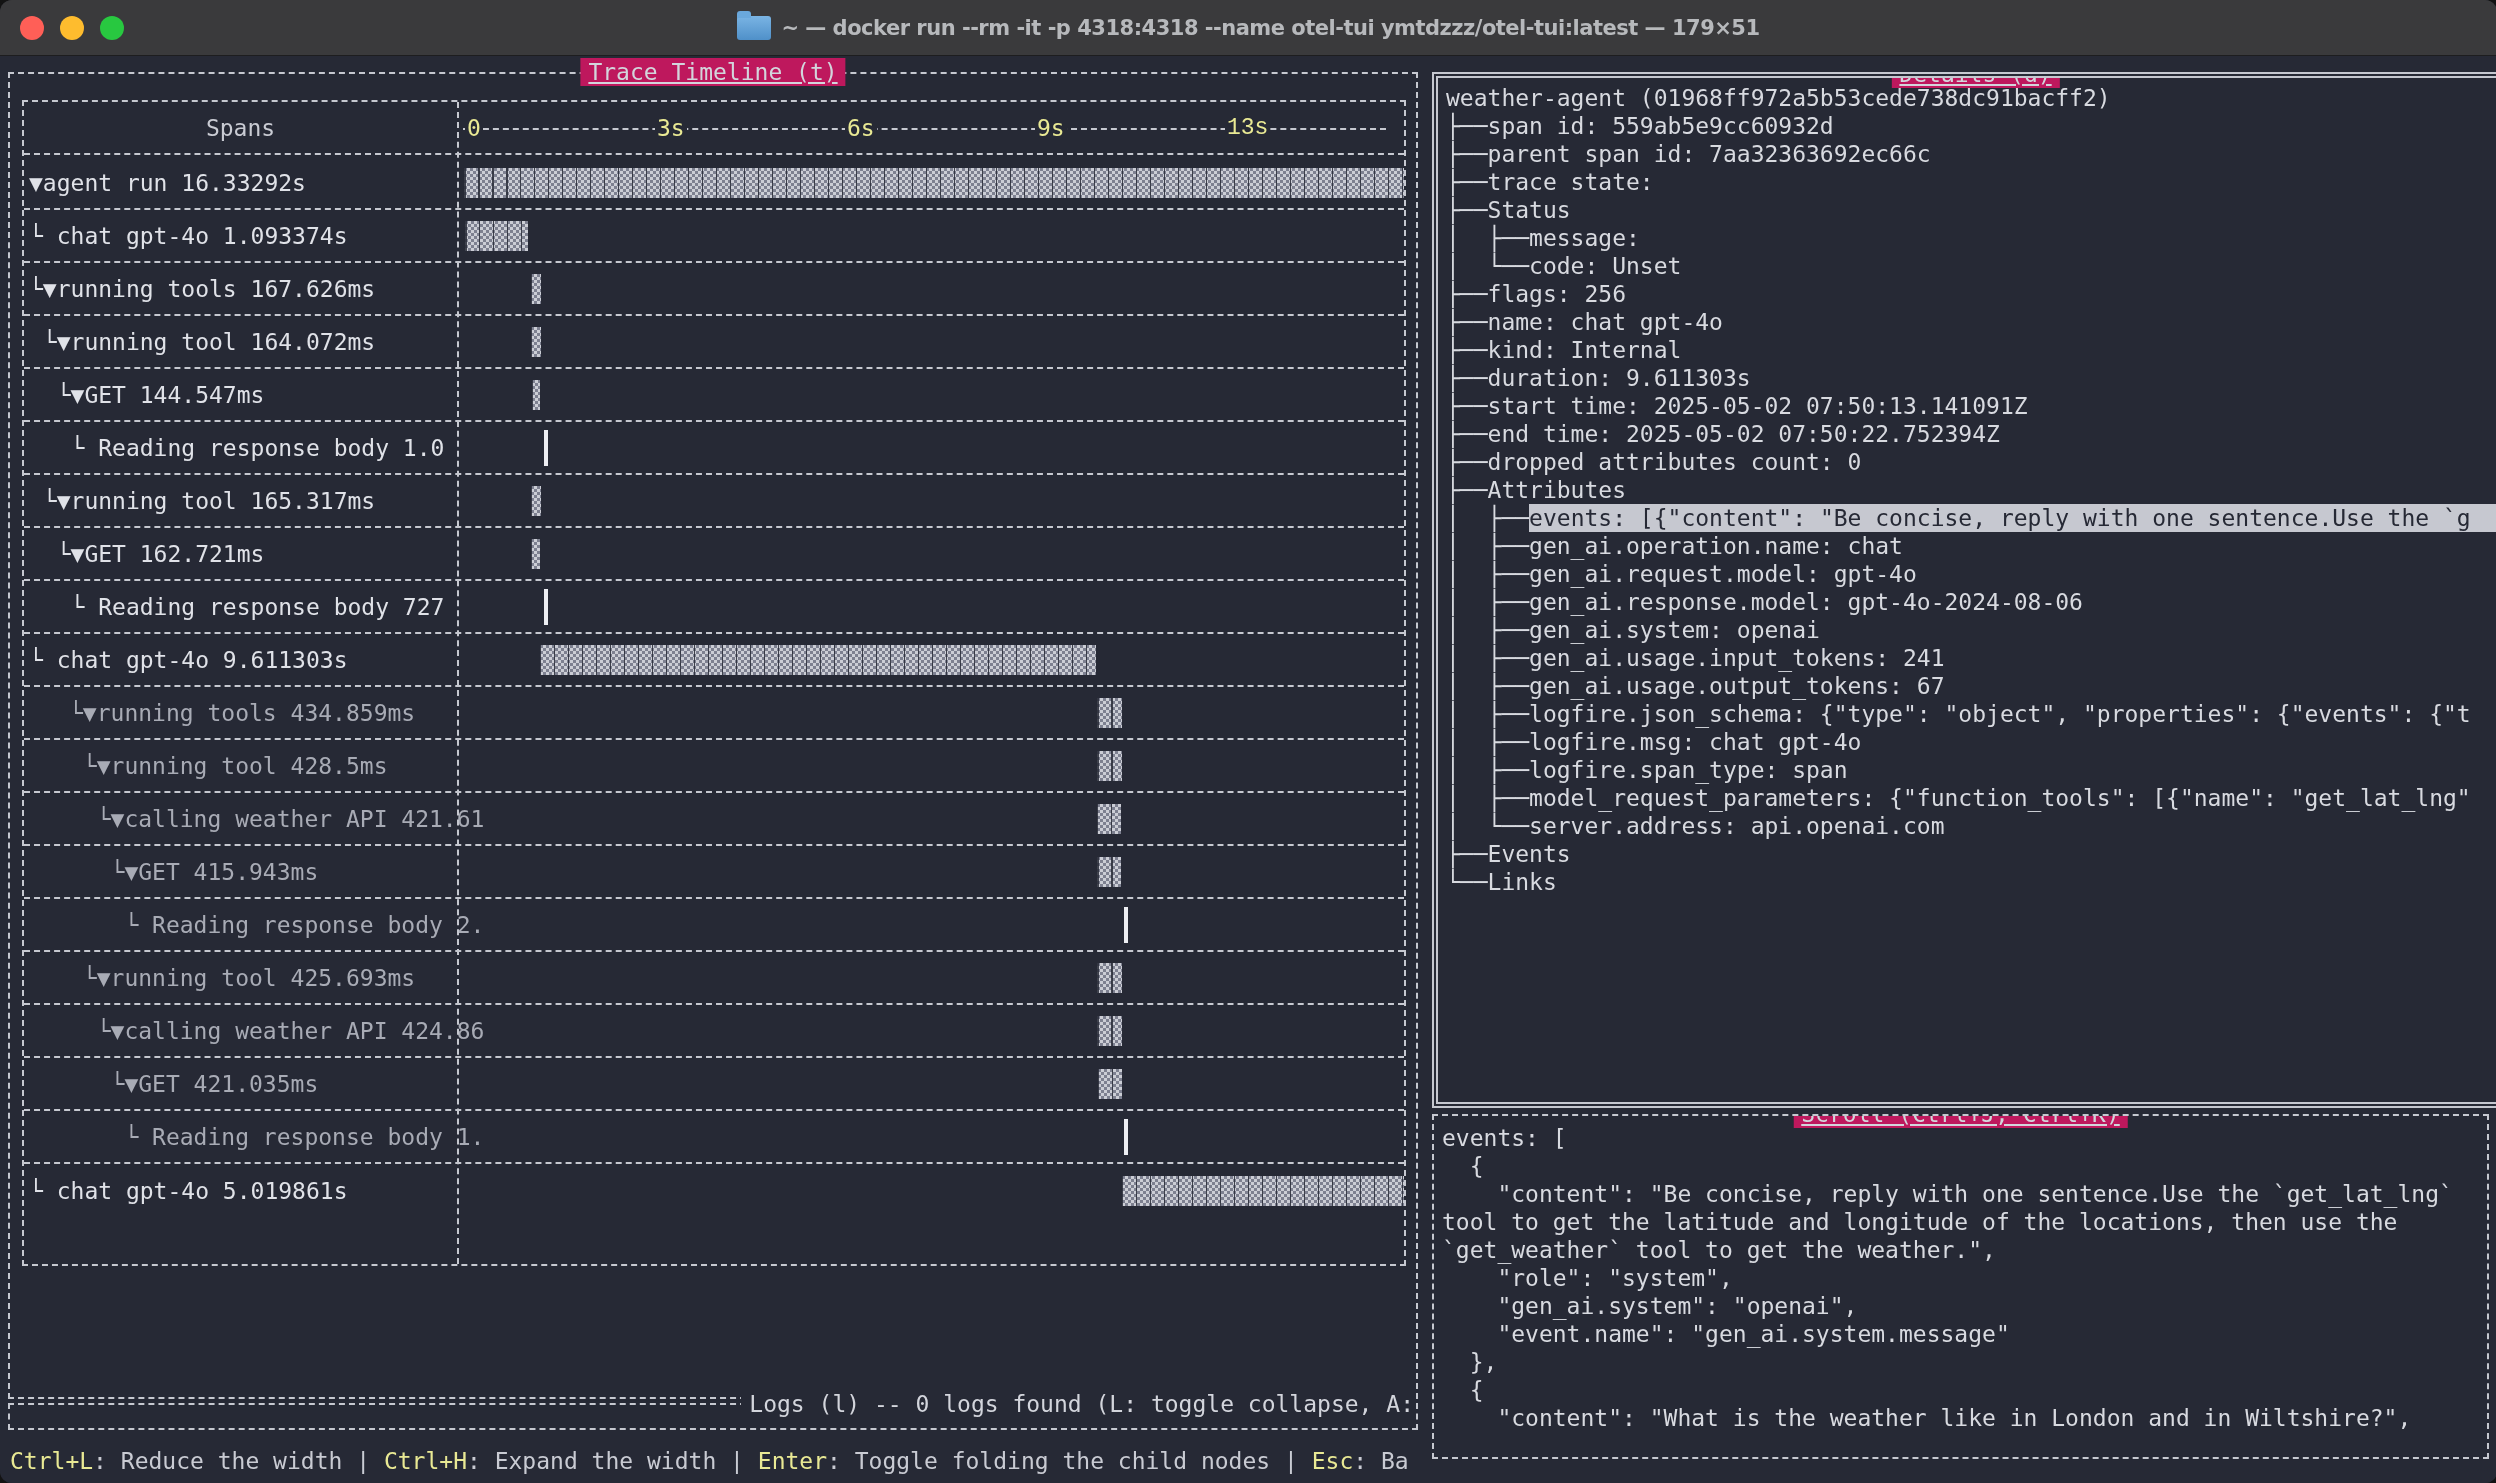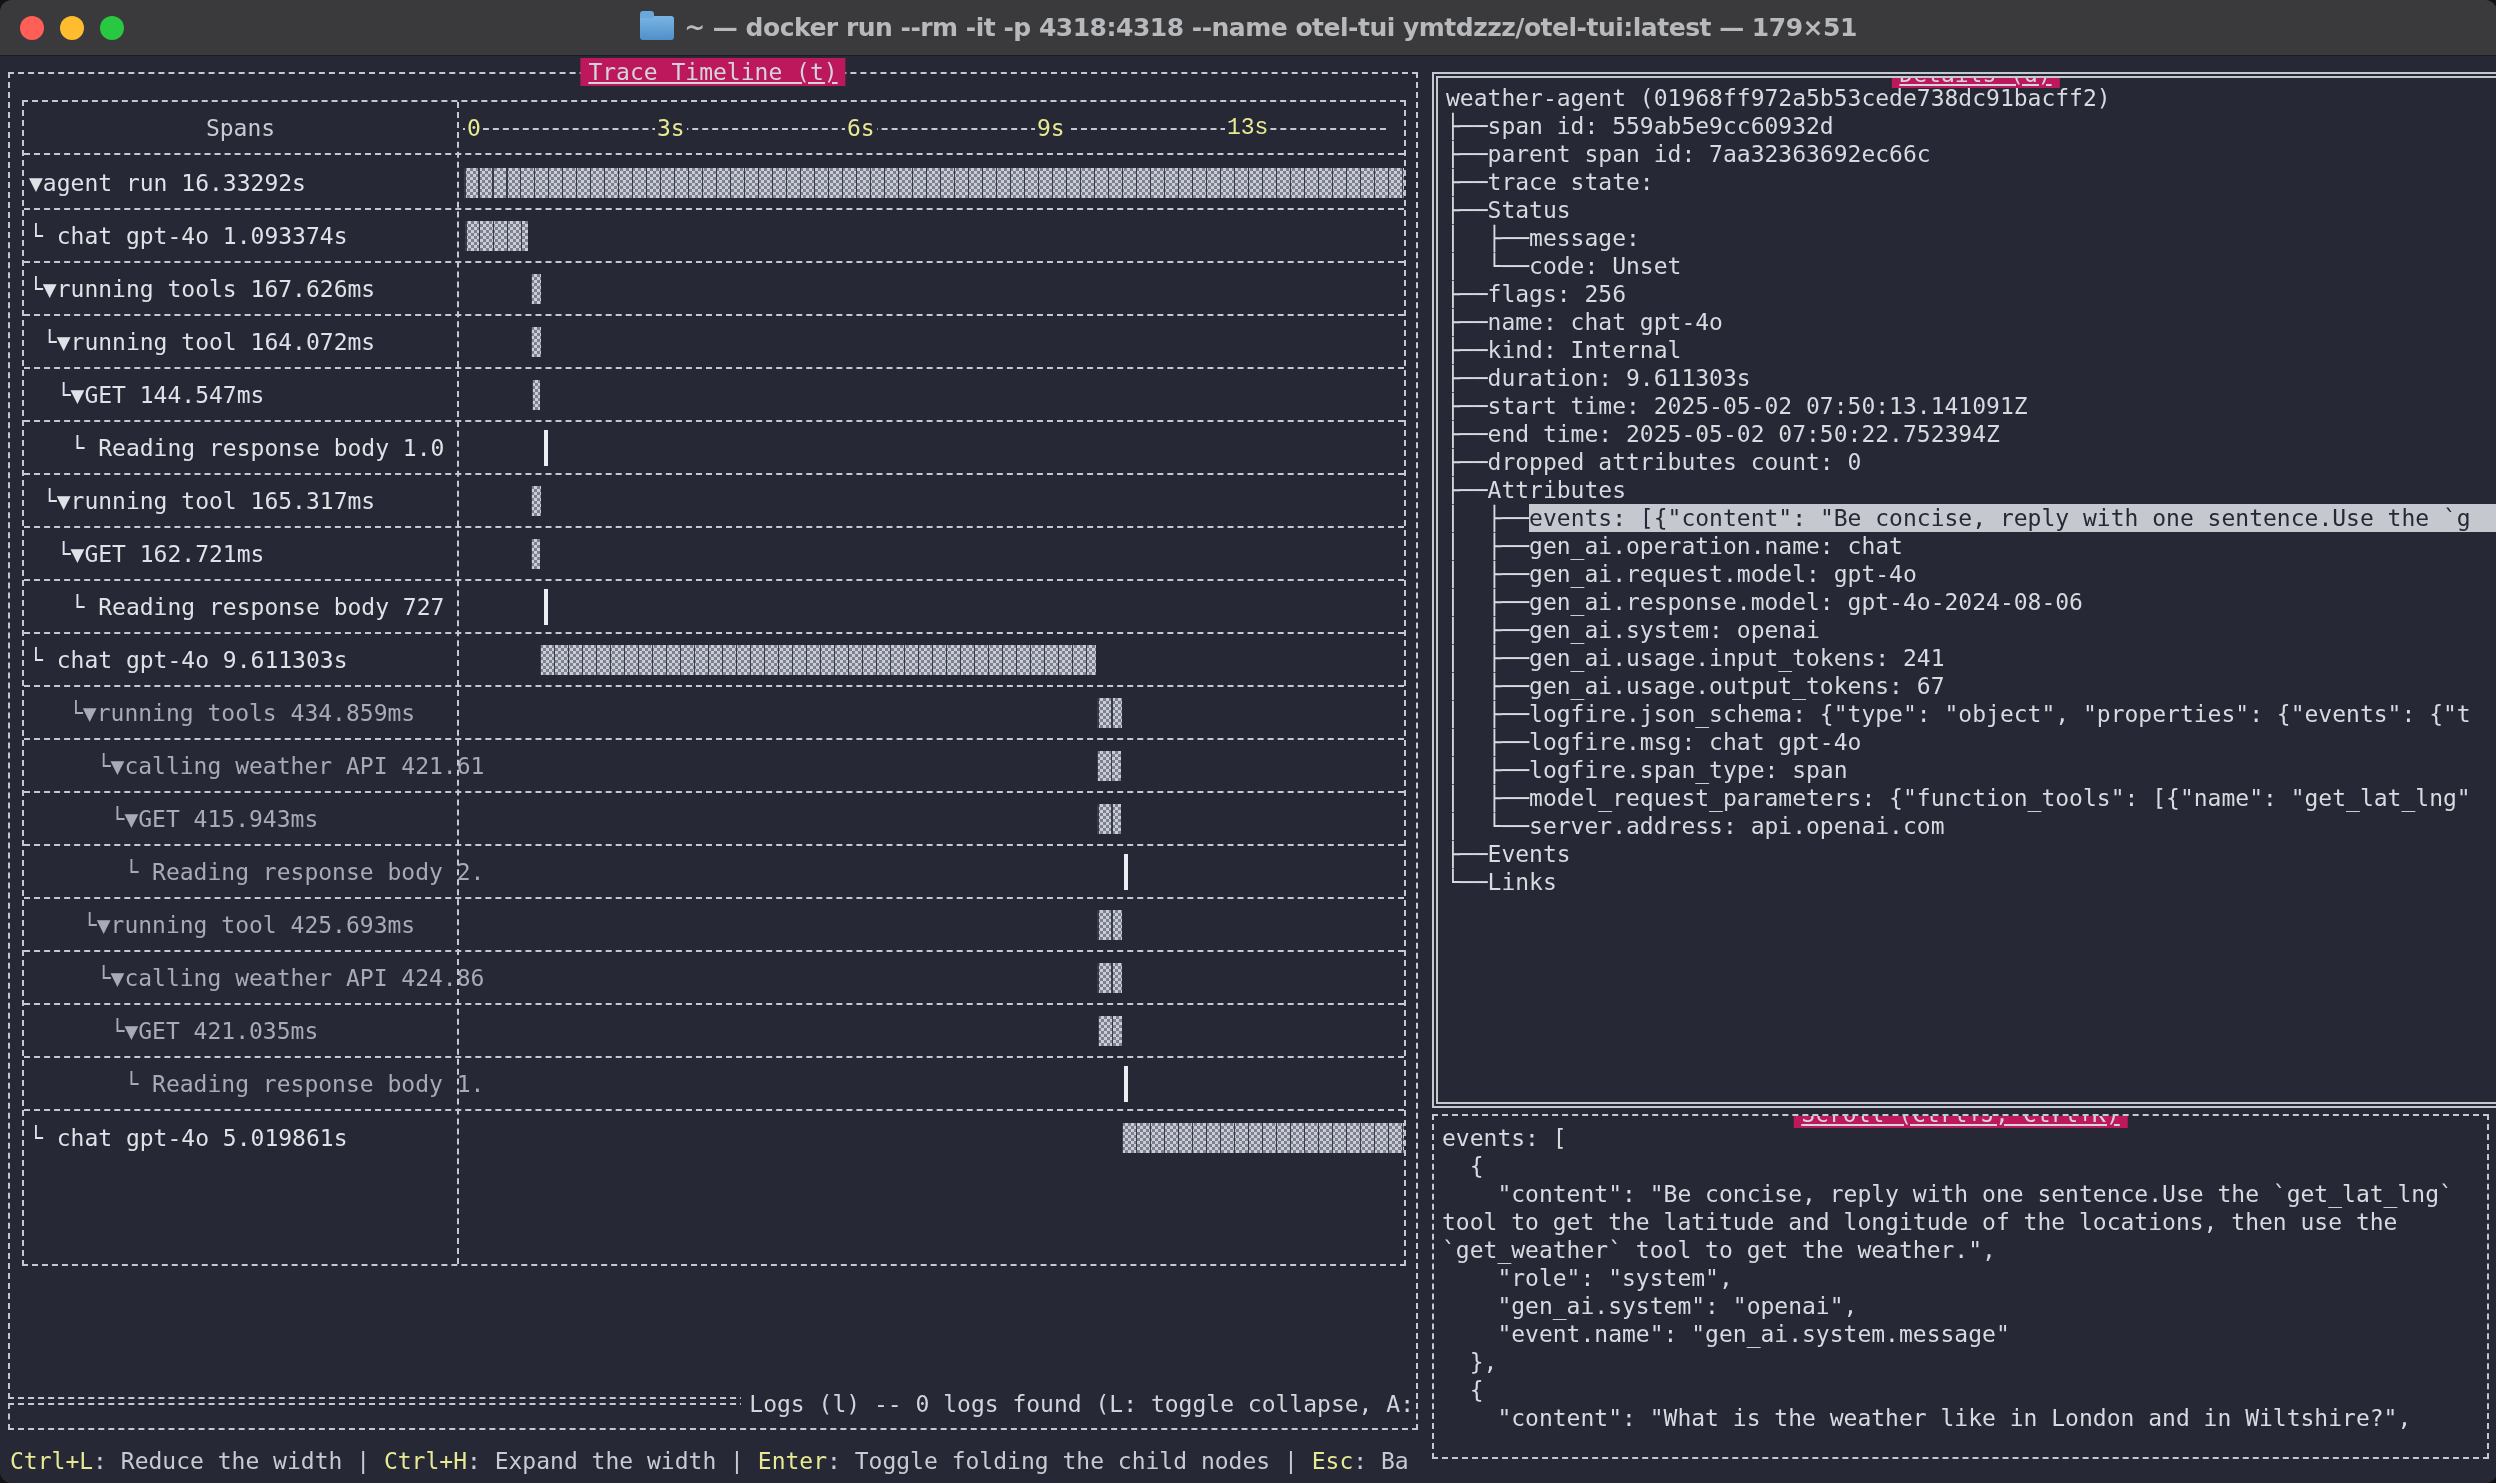--- a/index.html
+++ b/index.html
@@ -14,21 +14,21 @@
     position:absolute; left:0; top:0; width:100%; height:56px;
     background:#3a3a3c; border-bottom:1px solid #1d1d1f;
     display:flex; align-items:center; justify-content:center;
     font-family:"DejaVu Sans", sans-serif;
   }
   .lights { position:absolute; left:20px; top:0; height:56px; display:flex; align-items:center; gap:16px; }
   .light { width:24px; height:24px; border-radius:50%; }
   #titlebar .title-wrap { display:flex; align-items:center; gap:10px; }
   .folder-icon { position:relative; width:34px; height:24px; background:linear-gradient(#7ab4e4,#4f90c9); border-radius:3px; }
   .folder-icon:before { content:""; position:absolute; left:0; top:-5px; width:14px; height:7px; background:#6aa8dc; border-radius:3px 3px 0 0; }
-  .win-title { color:#b7b9bc; font-size:25px; font-weight:700; letter-spacing:-0.5px; }
+  .win-title { color:#b7b9bc; font-size:21px; font-weight:700; letter-spacing:-0.5px; }
   
   #terminal { position:absolute; left:0; top:56px; width:2497px; height:1427px; background:#262935;
               font-size:23px; color:#d8dae0; }
   .panel { position:absolute; border:2px dashed #c6c8d0; }
   .panel-title { position:absolute; top:-16px; left:50%; transform:translateX(-50%);
                  background:#be185d; padding:0 8px; color:#d3d5dc; white-space:pre; line-height:28px;text-decoration:underline; }
   
   #trace-panel { left:8px; top:16px; width:1410px; height:1327px; }
   #spans-table { position:absolute; left:12px; top:26px; width:1384px; height:1166px;
                  border:2px dashed #c6c8d0; overflow:hidden; }
@@ -143,20 +143,24 @@
             <div class="span-row">
               <div class="span-label">   └ Reading response body 727</div>
               <div class="bar-line" style="left: 520px;"></div>
             </div>
             <div class="span-row">
               <div class="span-label">└ chat gpt-4o 9.611303s</div>
               <div class="bar-block" style="left: 516px; width: 556px;"></div>
             </div>
             <div class="span-row dim">
               <div class="span-label">└▼running tools 434.859ms</div>
+              <div class="bar-block" style="left: 1073px; width: 25px;"></div>
+            </div>
+            <div class="span-row dim">
+              <div class="span-label"> └▼running tool 428.5ms</div>
               <div class="bar-block" style="left: 1073px; width: 25px;"></div>
             </div>
             <div class="span-row dim">
               <div class="span-label">  └▼calling weather API 421.61</div>
               <div class="bar-block" style="left: 1073px; width: 24.4px;"></div>
             </div>
             <div class="span-row dim">
               <div class="span-label">   └▼GET 415.943ms</div>
               <div class="bar-block" style="left: 1073px; width: 24px;"></div>
             </div>

